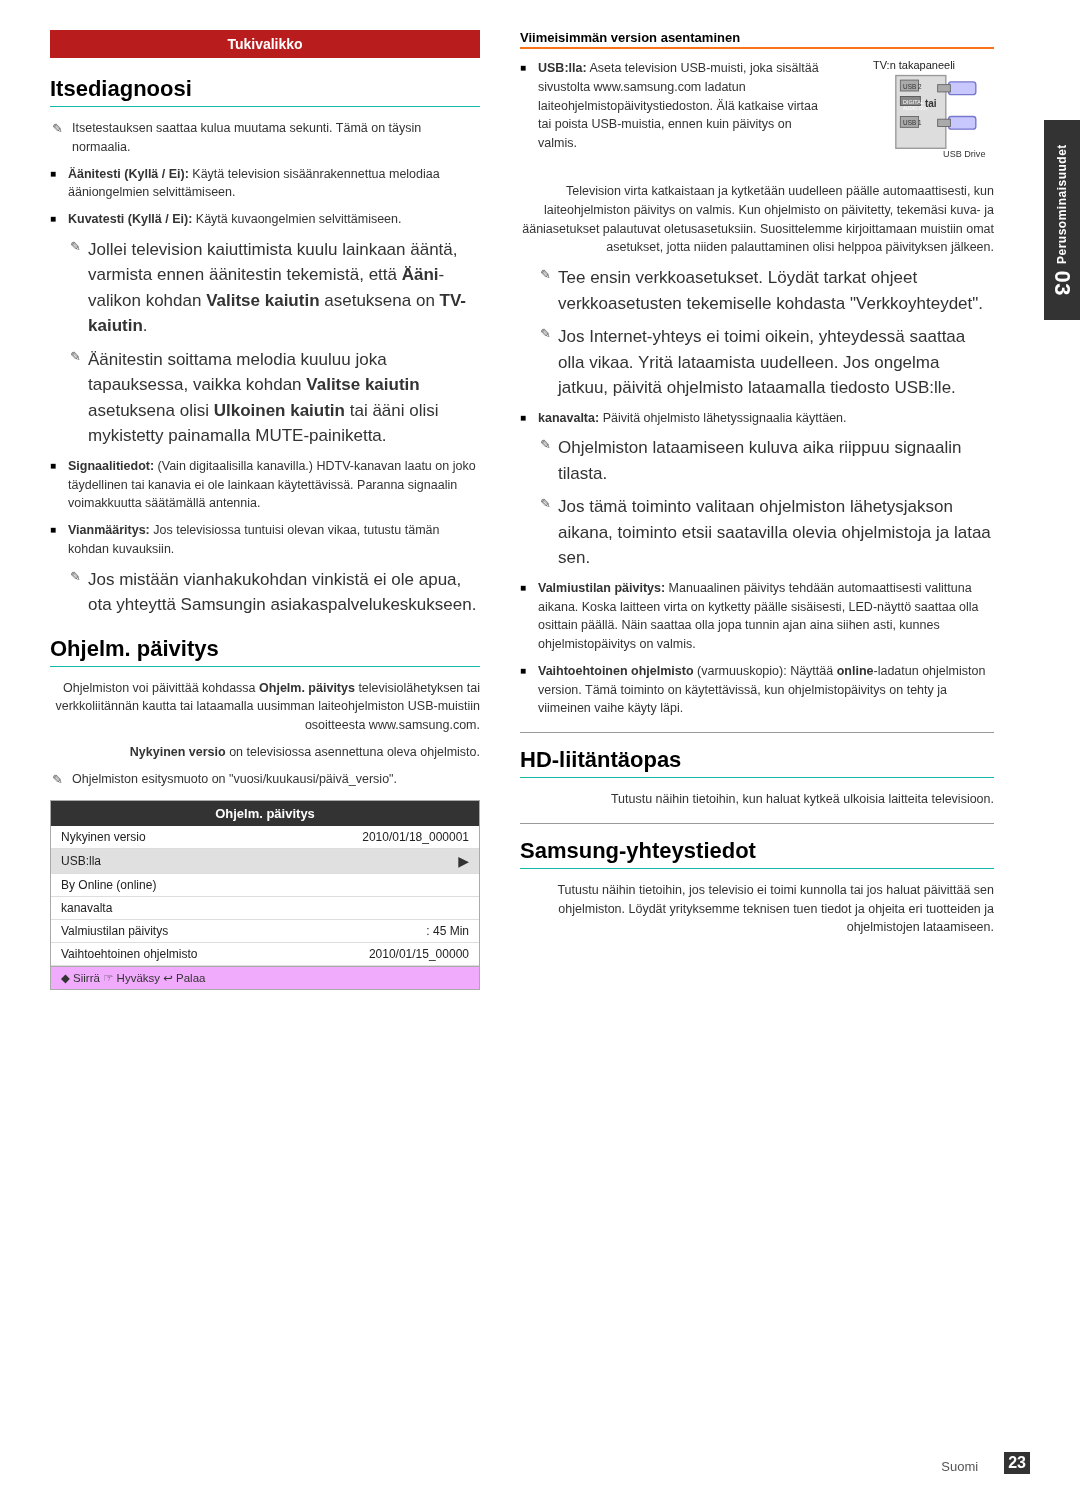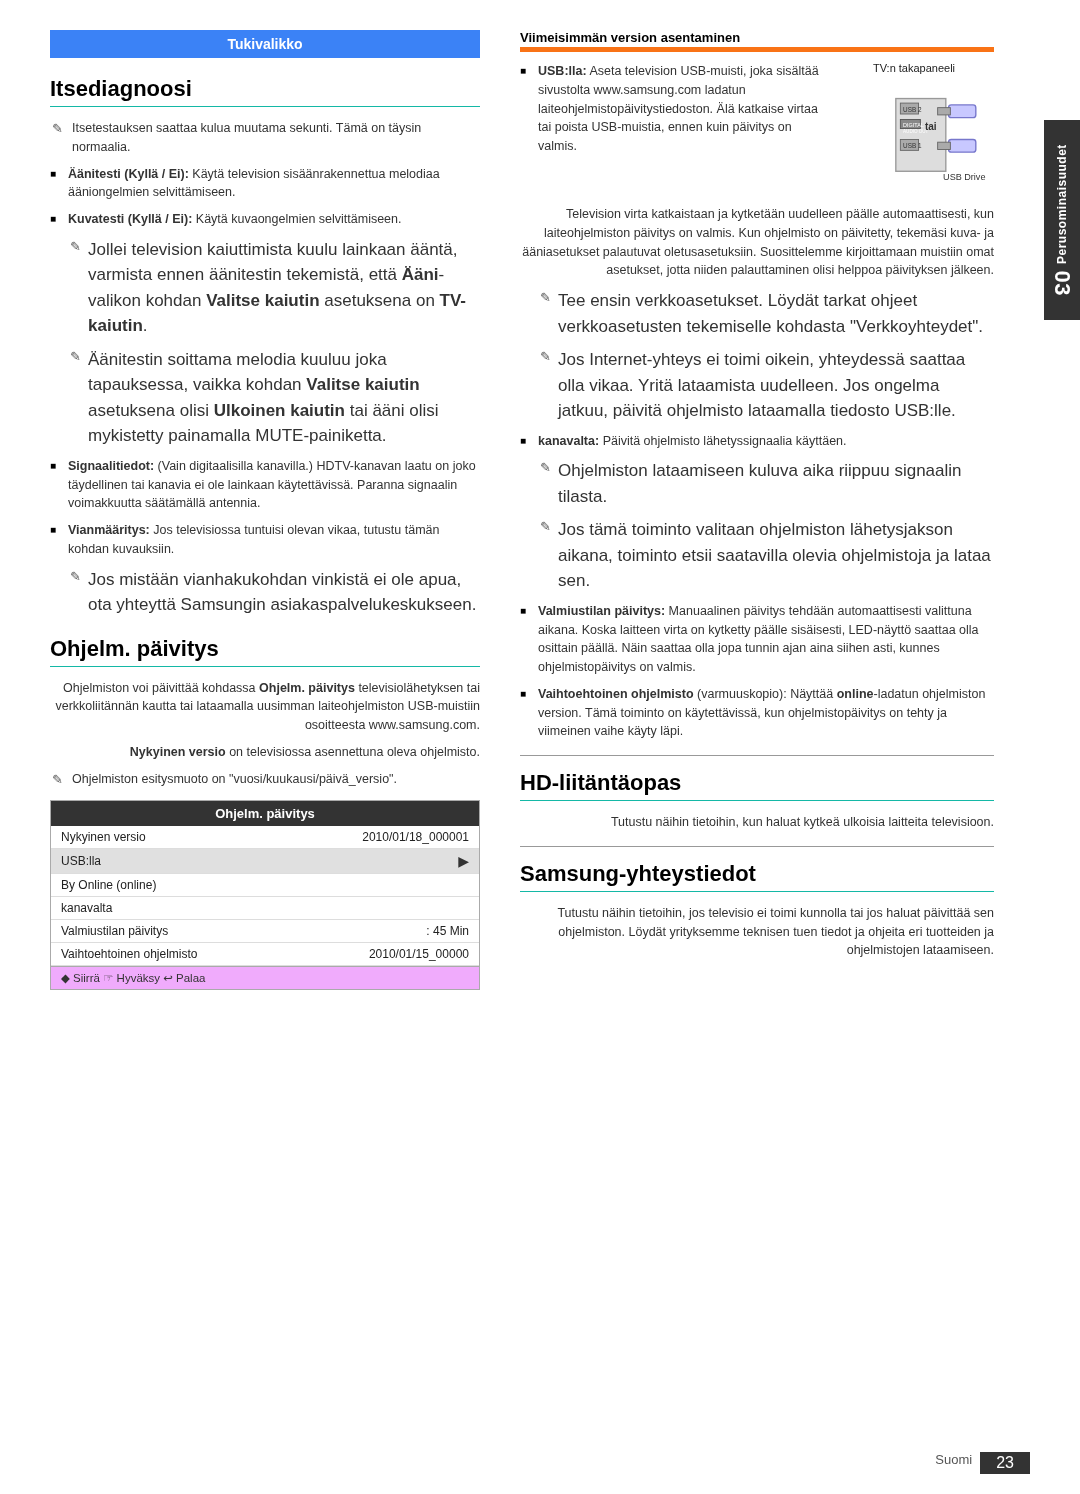--- a/index.html
+++ b/index.html
@@ -68,21 +68,21 @@
     }
 
     
     .right-col {
       flex: 1;
       padding-left: 10px;
     }
 
     
     .tukivalikko-box {
-      background: #3b82f6;
+      background: #b91c1c;
       color: #fff;
       text-align: center;
       padding: 6px 12px;
       font-size: 14px;
       font-weight: bold;
       margin-bottom: 18px;
       width: 100%;
     }
 
     
@@ -199,21 +199,21 @@
       color: #333;
       display: flex;
       gap: 20px;
     }
 
     
     .right-section-title {
       font-size: 13px;
       font-weight: bold;
       color: #000;
-      border-bottom: 5px solid #f97316;
+      border-bottom: 2px solid #f97316;
       padding-bottom: 2px;
       margin-bottom: 10px;
     }
 
     .usb-image-area {
       float: right;
       margin-left: 10px;
       margin-bottom: 8px;
       width: 160px;
     }
@@ -229,33 +229,33 @@
       border-top: 1px solid #999;
       margin: 14px 0;
     }
 
     
     .page-footer {
       position: absolute;
       bottom: 20px;
       right: 50px;
       display: flex;
-      align-items: flex-start;
-      gap: 8px;
+      align-items: flex-end;
+      gap: 26px;
     }
     .page-footer .lang {
       font-size: 13px;
       color: #555;
     }
     .page-footer .page-num {
       background: #333;
       color: #fff;
       font-size: 16px;
-      font-weight: normal;
-      padding: 2px 16px;
+      font-weight: bold;
+      padding: 2px 4px;
     }
 
     .clearfix::after {
       content: "";
       display: table;
       clear: both;
     }
   </style>
 </head>
 <body>
@@ -354,21 +354,21 @@
         </div>
       </div>
     </div>
 
     <div class="right-col">
 
       <div class="right-section-title">Viimeisimmän version asentaminen</div>
 
       <div class="clearfix">
         <div class="usb-image-area">
-          <div style="font-size:11px; text-align:center; margin-bottom:20px;">TV:n takapaneeli</div>
+          <div style="font-size:11px; text-align:center; margin-bottom:0;">TV:n takapaneeli</div>
           
           <svg class="usb-diagram" viewBox="0 0 160 110" xmlns="http://www.w3.org/2000/svg">
 
             <rect x="60" y="5" width="55" height="80" fill="#ddd" stroke="#999" stroke-width="1.5"></rect>
 
             <rect x="65" y="10" width="20" height="12" fill="#aaa" stroke="#666" stroke-width="1"></rect>
             <text x="68" y="20" font-size="7" fill="#333">USB 2</text>
             <rect x="65" y="28" width="22" height="10" fill="#888" stroke="#555" stroke-width="1"></rect>
             <text x="68" y="36" font-size="6" fill="#fff">DIGITAL</text>
             <text x="68" y="43" font-size="5" fill="#fff">AUDIO OUT</text>

